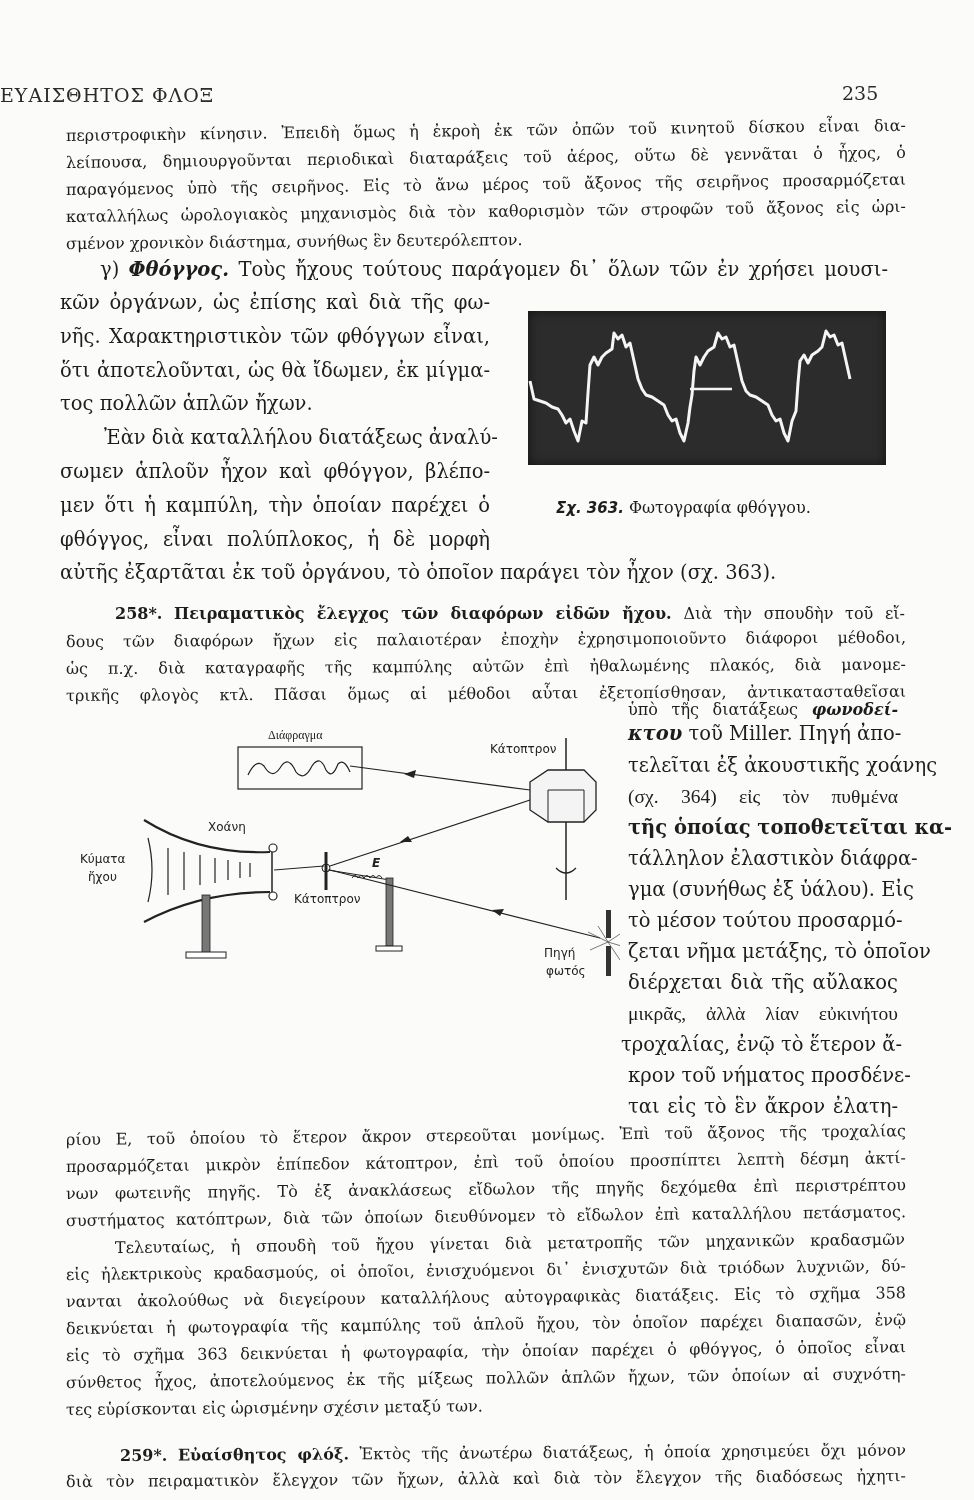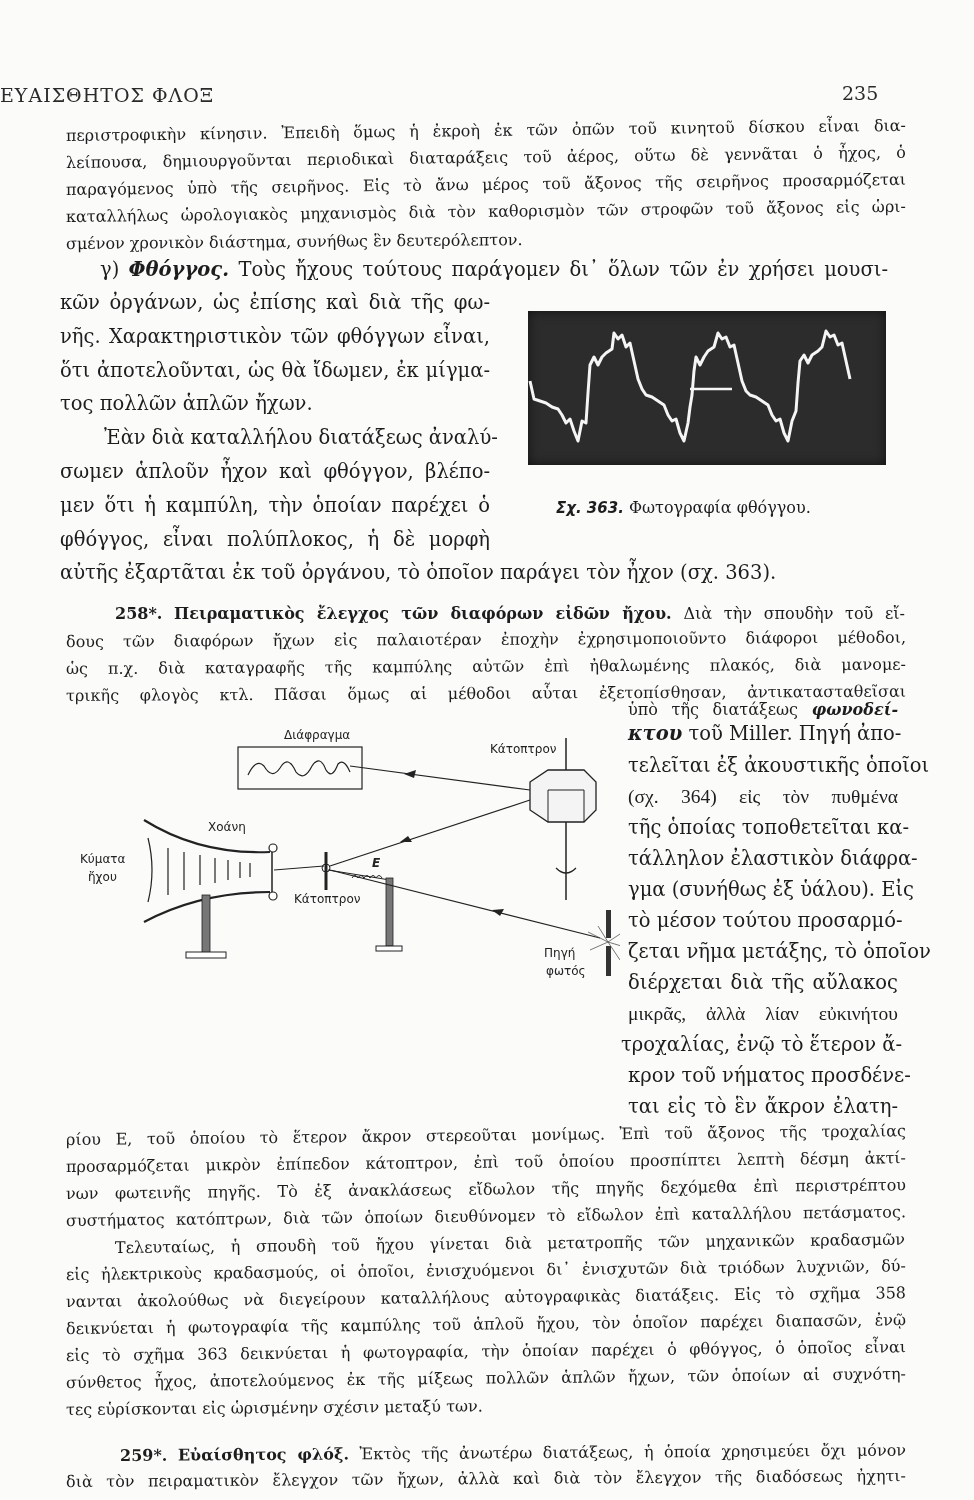--- a/index.html
+++ b/index.html
@@ -121,26 +121,26 @@
       <span class="bi">φωνοδεί-</span>
     </span>
   </div>
   <div class="line big" style="left:628px; top:724px; width:270px;">
     <span class="jl">
       <span class="bi">κτου</span>
       <span>τοῦ Miller. Πηγή ἀπο-</span>
     </span>
   </div>
   <div class="line big" style="left:628px; top:756px; width:270px;">
-      <span class="jl">τελεῖται ἐξ ἀκουστικῆς ὁποῖοι</span>
+      <span class="jl">τελεῖται ἐξ ἀκουστικῆς χοάνης</span>
     </div>
   <div class="line big" style="left:628px; top:787px; width:270px;font-family:Liberation Serif, serif;">
       <span class="jl">(σχ. 364) εἰς τὸν πυθμένα</span>
     </div>
-  <div class="line big" style="left:628px; top:818px; width:270px;">
+  <div class="line big" style="left:628px; top:818px; width:270px;font-weight:bold;">
       <span class="jl">τῆς ὁποίας τοποθετεῖται κα-</span>
     </div>
   <div class="line big" style="left:628px; top:849px; width:270px;">
       <span class="jl">τάλληλον ἐλαστικὸν διάφρα-</span>
     </div>
   <div class="line big" style="left:628px; top:880px; width:270px;">
       <span class="jl">γμα (συνήθως ἐξ ὑάλου). Εἰς</span>
     </div>
   <div class="line big" style="left:628px; top:911px; width:270px;">
       <span class="jl">τὸ μέσον τούτου προσαρμό-</span>
@@ -253,21 +253,21 @@
     <rect x="546" y="226" width="5" height="30" fill="#333"></rect>
     <g stroke="#555" stroke-width="0.8">
       <line x1="548" y1="222" x2="528" y2="212"></line>
         <line x1="548" y1="222" x2="530" y2="230"></line>
       <line x1="548" y1="222" x2="566" y2="210"></line>
         <line x1="548" y1="222" x2="568" y2="228"></line>
       <line x1="548" y1="222" x2="538" y2="206"></line>
         <line x1="548" y1="222" x2="560" y2="240"></line>
     </g>
   </svg>
-  <div class="diagram-label" style="left:224px; top:8px;">Διάφραγμα</div>
+  <div class="diagram-label" style="left:208px; top:8px;font-family:Liberation Serif, serif;">Διάφραγμα</div>
   <div class="diagram-label" style="left:430px; top:22px;">Κάτοπτρον</div>
   <div class="diagram-label" style="left:148px; top:100px;">Χοάνη</div>
   <div class="diagram-label" style="left:20px; top:132px;">Κύματα</div>
   <div class="diagram-label" style="left:28px; top:150px;">ἤχου</div>
   <div class="diagram-label" style="left:312px; top:136px; font-style:italic; font-weight:bold;">E</div>
   <div class="diagram-label" style="left:234px; top:172px;">Κάτοπτρον</div>
   <div class="diagram-label" style="left:484px; top:226px;">Πηγή</div>
   <div class="diagram-label" style="left:486px; top:244px;">φωτός</div>
 </div>
 

